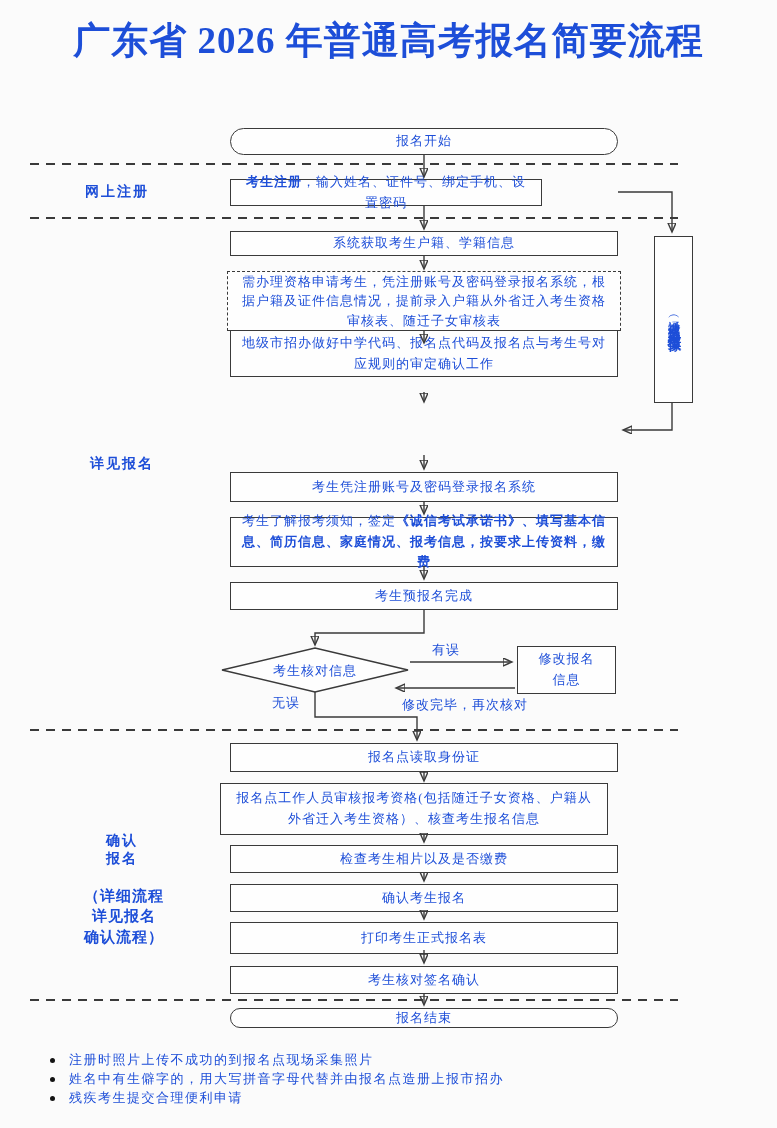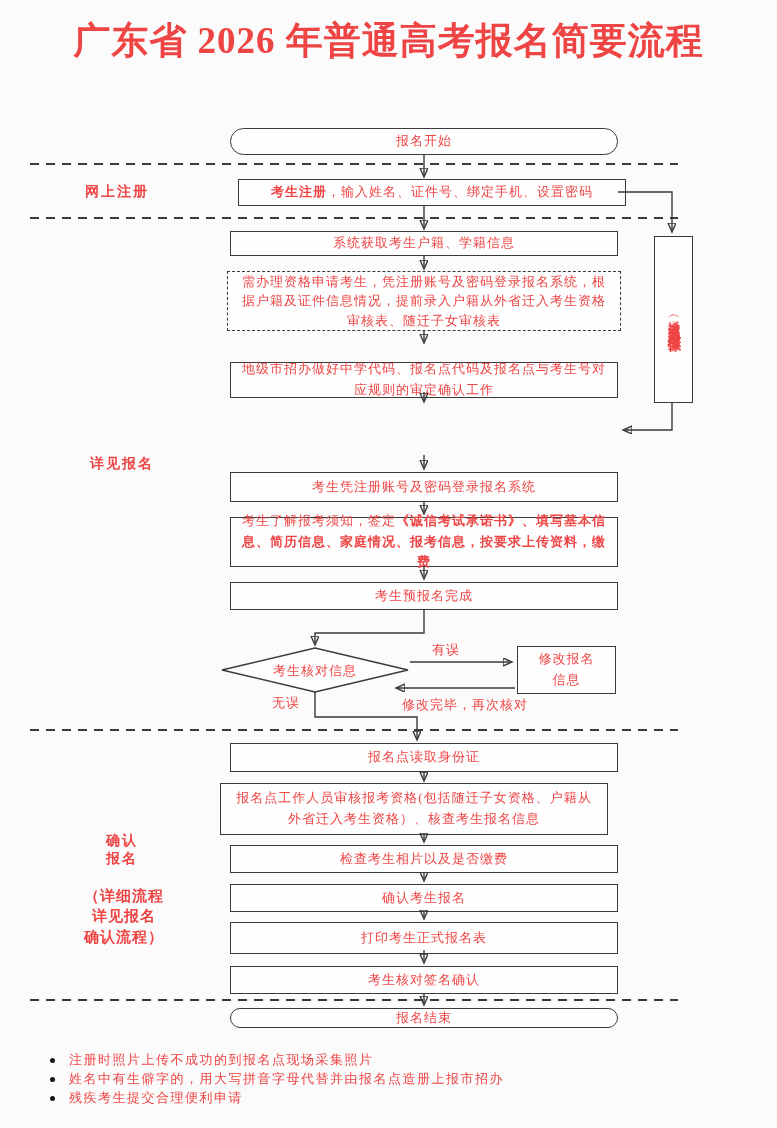--- a/index.html
+++ b/index.html
@@ -1,18 +1,18 @@
 <!DOCTYPE html>
 <html><head>
 <meta charset="utf-8">
 <style>
   html,body{margin:0;padding:0;background:#f2f2f2;}
   .page{
     position:relative;width:777px;height:1128px;background:#fbfbfb;
-    font-family:"Liberation Serif","DejaVu Serif",serif;color:#ef4444;
+    font-family:"Liberation Serif","DejaVu Serif",serif;color:#1d4ed8;
     overflow:hidden;margin:0 auto;
   }
   .title{
     position:absolute;top:16px;left:0;width:777px;text-align:center;
     font-size:37px;font-weight:bold;letter-spacing:1px;z-index:2;
   }
   .sep{
     position:absolute;left:30px;width:648px;height:2px;z-index:1;
     background:repeating-linear-gradient(90deg,#3a3a3a 0 9px,transparent 9px 16px);
   }
@@ -110,33 +110,33 @@
       <path d="M618,192 H672 V231" marker-end="url(#ah)"></path>
       <path d="M672,403 V430 H624" marker-end="url(#ah)"></path>
     </g>
     <polygon points="222,670 315,648 408,670 315,692"></polygon>
   </svg>
 
   <div class="box pill" style="left:230px;top:128px;width:388px;height:27px">
     <span>报名开始</span>
   </div>
 
-  <div class="box" style="left:238px;top:179px;width:388px;height:27px">
+  <div class="box" style="left:230px;top:179px;width:312px;height:27px">
     <div><span class="b">考生注册</span><span>，输入姓名、证件号、绑定手机、设置密码</span></div>
   </div>
 
   <div class="box" style="left:230px;top:231px;width:388px;height:25px">
     <span>系统获取考生户籍、学籍信息</span>
   </div>
 
   <div class="box dashedbox" style="left:227px;top:271px;width:394px;height:60px;line-height:1.5">
     <span>需办理资格申请考生，凭注册账号及密码登录报名系统，根据户籍及证件信息情况，提前录入户籍从外省迁入考生资格审核表、随迁子女审核表</span>
   </div>
 
-  <div class="box" style="left:230px;top:362px;width:388px;height:36px">
+  <div class="box" style="left:230px;top:330px;width:388px;height:47px">
     <span>地级市招办做好中学代码、报名点代码及报名点与考生号对应规则的审定确认工作</span>
   </div>
 
 
   <div class="box" style="left:230px;top:472px;width:388px;height:30px">
     <span>考生凭注册账号及密码登录报名系统</span>
   </div>
 
   <div class="box" style="left:230px;top:517px;width:388px;height:50px">
     <div><span>考生了解报考须知，签定</span><span class="b">《诚信考试承诺书》、填写基本信息、简历信息、家庭情况、报考信息，按要求上传资料，缴费</span></div>

